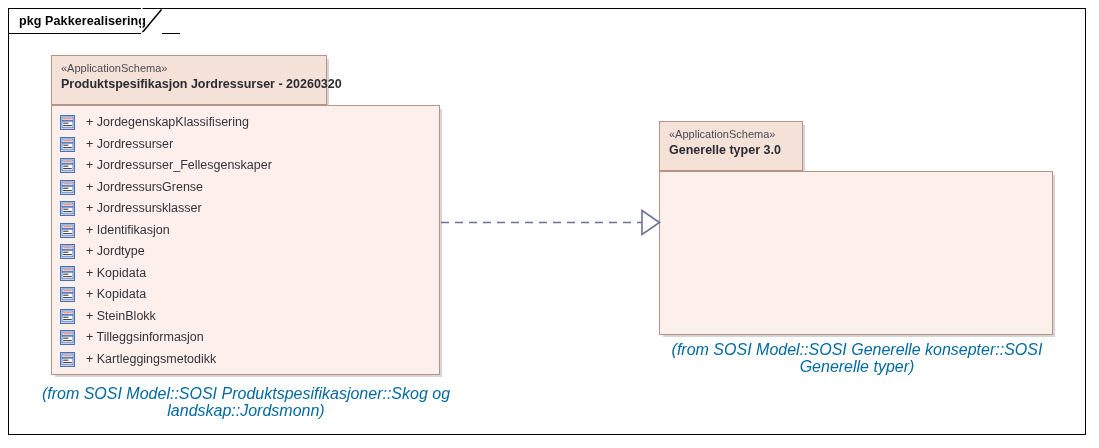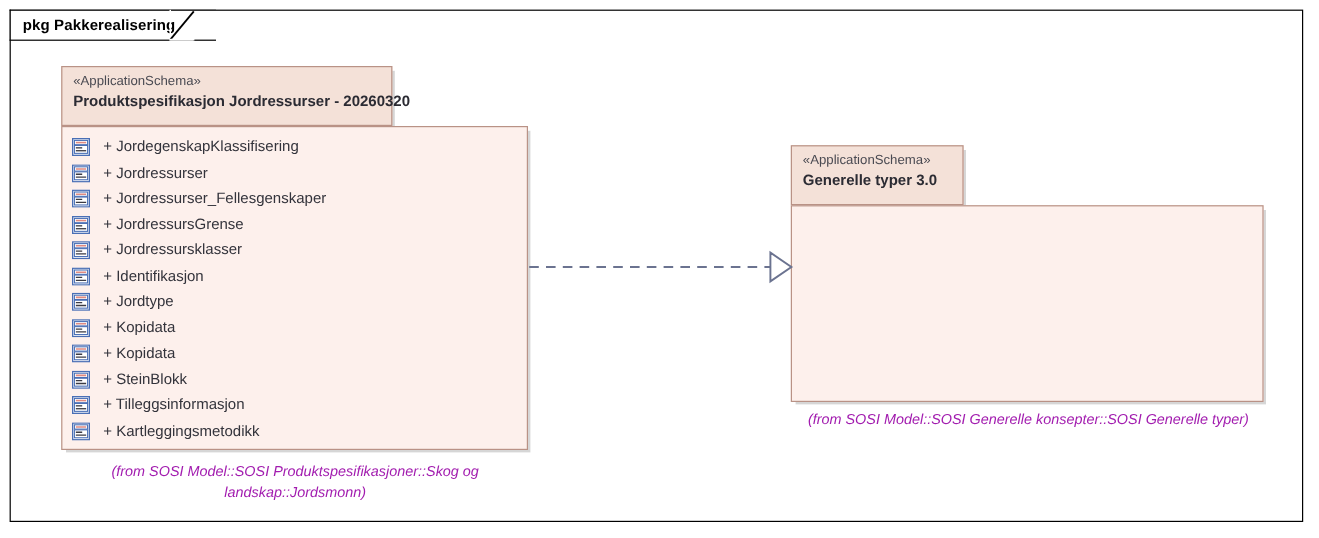--- a/index.html
+++ b/index.html
@@ -86,23 +86,23 @@
   }
   .pkg-body {
     position: absolute;
     box-sizing: border-box;
     background: #fdf0ec;
     border: 1px solid #b99286;
     box-shadow: 3px 3px 0 -1px rgba(120,120,120,0.30);
   }
   .pkg-caption {
     position: absolute;
-    font-size: 12px;
+    font-size: 16px;
     font-style: italic;
-    color: #a21caf;
+    color: #0369a1;
     text-align: center;
     line-height: 17px;
   }
 
   
   .member-list {
     position: absolute;
     left: 0;
     top: 0;
     padding: 6px 0 0 8px;

